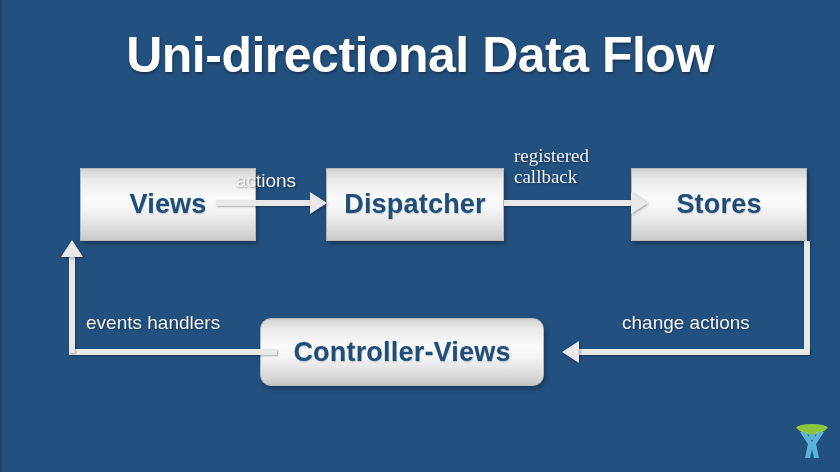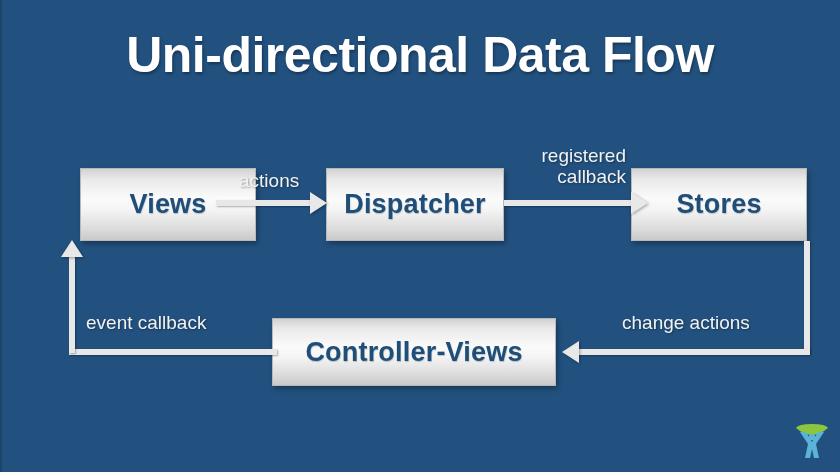--- a/index.html
+++ b/index.html
@@ -59,21 +59,21 @@
         #fbfbfb 42%,
         #f4f4f4 58%,
         #dcdcdc 84%,
         #c9c9c9 100%);
     box-shadow: 2px 3px 5px rgba(0,0,0,0.30);
     text-shadow: 0.5px 1px 1px rgba(120,130,145,0.45);
   }
   #node-views        { left: 40px;  top: 168px; width: 176px; height: 73px; margin-left: 40px; }
   #node-dispatcher   { left: 326px; top: 168px; width: 178px; height: 73px; }
   #node-stores       { left: 631px; top: 168px; width: 176px; height: 73px; }
-  #node-controller   { left: 272px; top: 318px; width: 284px; height: 68px; }
+  #node-controller   { left: 260px; top: 318px; width: 284px; height: 68px; border-radius: 11px; }
 
   
   .conn {
     position: absolute;
     background: #e8e8e8;
     box-shadow: 1px 1px 2px rgba(0,0,0,0.30);
   }
   .conn.h { height: 6px; }
   .conn.v { width: 6px; }
 
@@ -118,22 +118,22 @@
 
   
   .edge-label {
     position: absolute;
     color: #f2f2f2;
     font-size: 19px;
     line-height: 1.12;
     white-space: pre-line;
     text-shadow: 1px 1px 2px rgba(0,0,0,0.35);
   }
-  #label-actions   { left: 239px; top: 170px; width: 70px; }
-  #label-callback  { left: 514px; top: 145px; text-align: right; width: 112px; }
+  #label-actions   { left: 231px; top: 170px; text-align: center; width: 70px; }
+  #label-callback  { left: 514px; top: 145px; text-align: left; width: 112px; font-family: Liberation Serif, serif; }
   #label-change    { left: 622px; top: 312px; text-align: left;  }
   #label-event     { left: 86px;  top: 312px; text-align: left;  }
 
   
   #logo {
     position: absolute;
     left: 792px;
     top: 420px;
     width: 40px;
     height: 42px;
@@ -164,21 +164,21 @@
 callback</div>
 
   <div class="conn v" id="arrow-change-v"></div>
   <div class="conn h" id="arrow-change-h"></div>
   <div class="head left" id="arrow-change-head"></div>
   <div class="edge-label" id="label-change">change actions</div>
 
   <div class="conn h" id="arrow-event-h"></div>
   <div class="conn v" id="arrow-event-v"></div>
   <div class="head up" id="arrow-event-head"></div>
-  <div class="edge-label" id="label-event">event callback</div>
+  <div class="edge-label" id="label-event">events handlers</div>
 
   <svg id="logo" viewBox="0 0 40 42">
     <path d="M4 8 Q20 22 36 8 Q34 4 20 4 Q6 4 4 8 Z" fill="#8cc63f"></path>
     <path d="M8 12 L14 12 L20 22 L26 12 L32 12 L24 24 L27 38 L22 38 L20 29 L18 38 L13 38 L16 24 Z" fill="#5bb4d8"></path>
     <circle cx="20" cy="17" r="3.2" fill="#5bb4d8"></circle>
   </svg>
 
 </div>
 
 </body></html>

